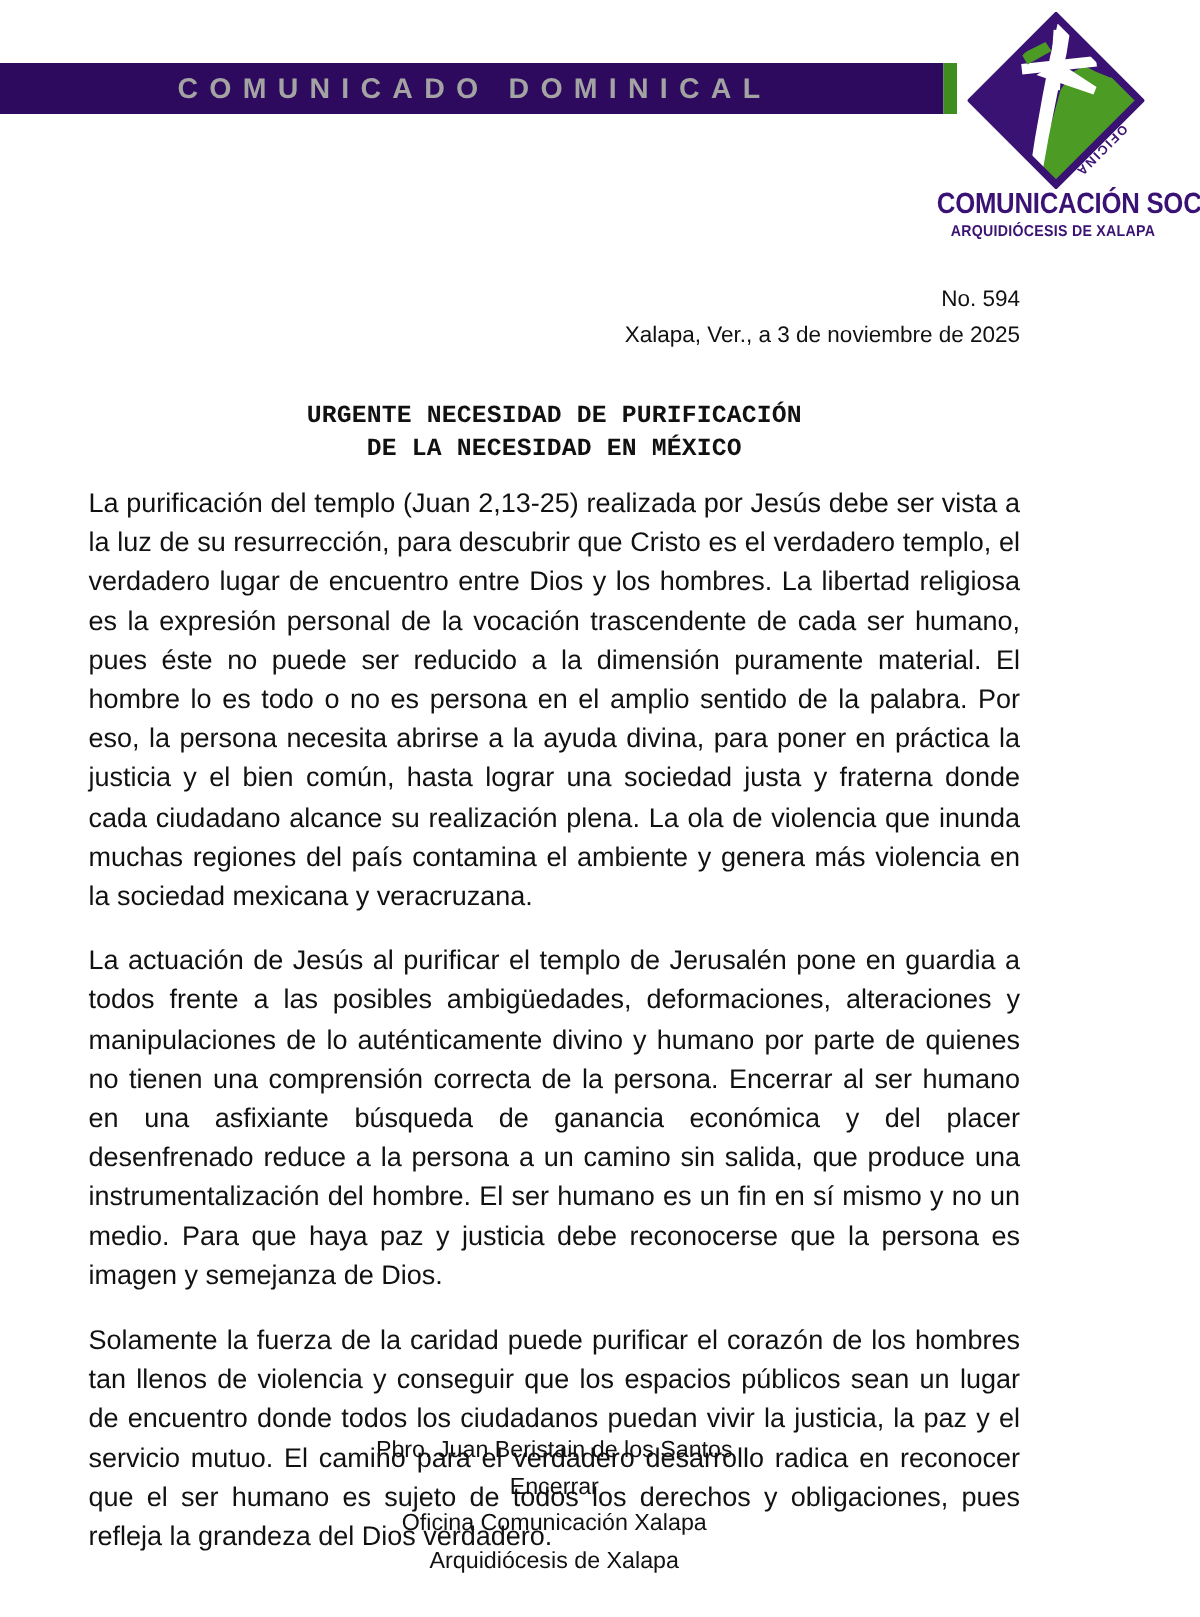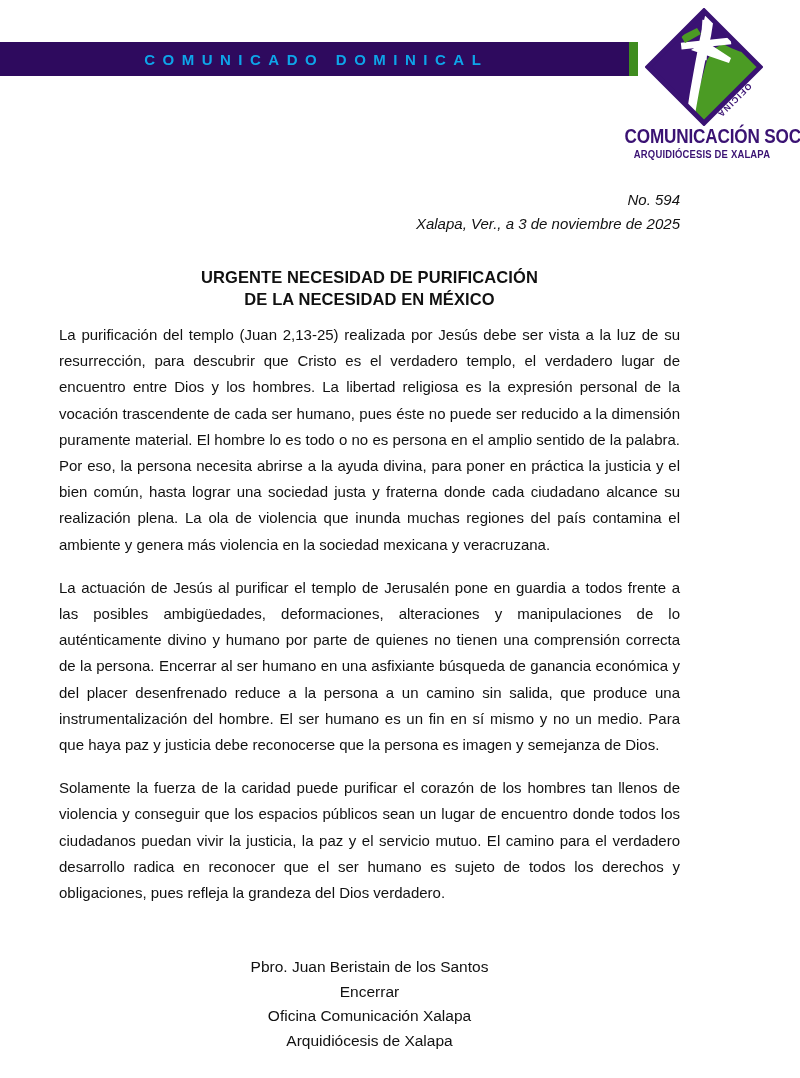--- a/index.html
+++ b/index.html
@@ -33,22 +33,22 @@
   }
   .banner-bar {
     flex: 1 1 auto;
     background: #2e0a5e;
     display: flex;
     align-items: center;
     justify-content: center;
     padding-right: 4px;
   }
   .banner-title {
-    color: #0ea5e9;
-    font-size: 15px;
+    color: #a3a3a3;
+    font-size: 19px;
     font-weight: bold;
     letter-spacing: 7.5px;
     line-height: 1;
     white-space: nowrap;
     text-indent: 7.5px;
   }
   .banner-accent {
     flex: 0 0 9px;
     background: #3f8c1f;
   }
@@ -103,46 +103,46 @@
 
   
   .meta {
     position: absolute;
     left: 59px;
     top: 188px;
     width: 621px;
     text-align: right;
     font-size: 15px;
     line-height: 24px;
-    font-style: italic;
   }
 
   
   .doc-title {
     position: absolute;
     left: 59px;
     top: 266px;
     width: 621px;
     text-align: center;
     font-size: 16.5px;
     font-weight: bold;
     line-height: 22px;
     letter-spacing: 0.1px;
+    font-family: Liberation Mono, monospace;
   }
 
   
   .body-copy {
     position: absolute;
     left: 59px;
     top: 322px;
     width: 621px;
   }
   .body-copy p {
     margin: 0 0 17px 0;
-    font-size: 15px;
+    font-size: 18px;
     line-height: 26.2px;
     text-align: justify;
     text-justify: inter-word;
   }
   .body-copy p:last-child { margin-bottom: 0; }
 
   
   .signature {
     position: absolute;
     left: 59px;

